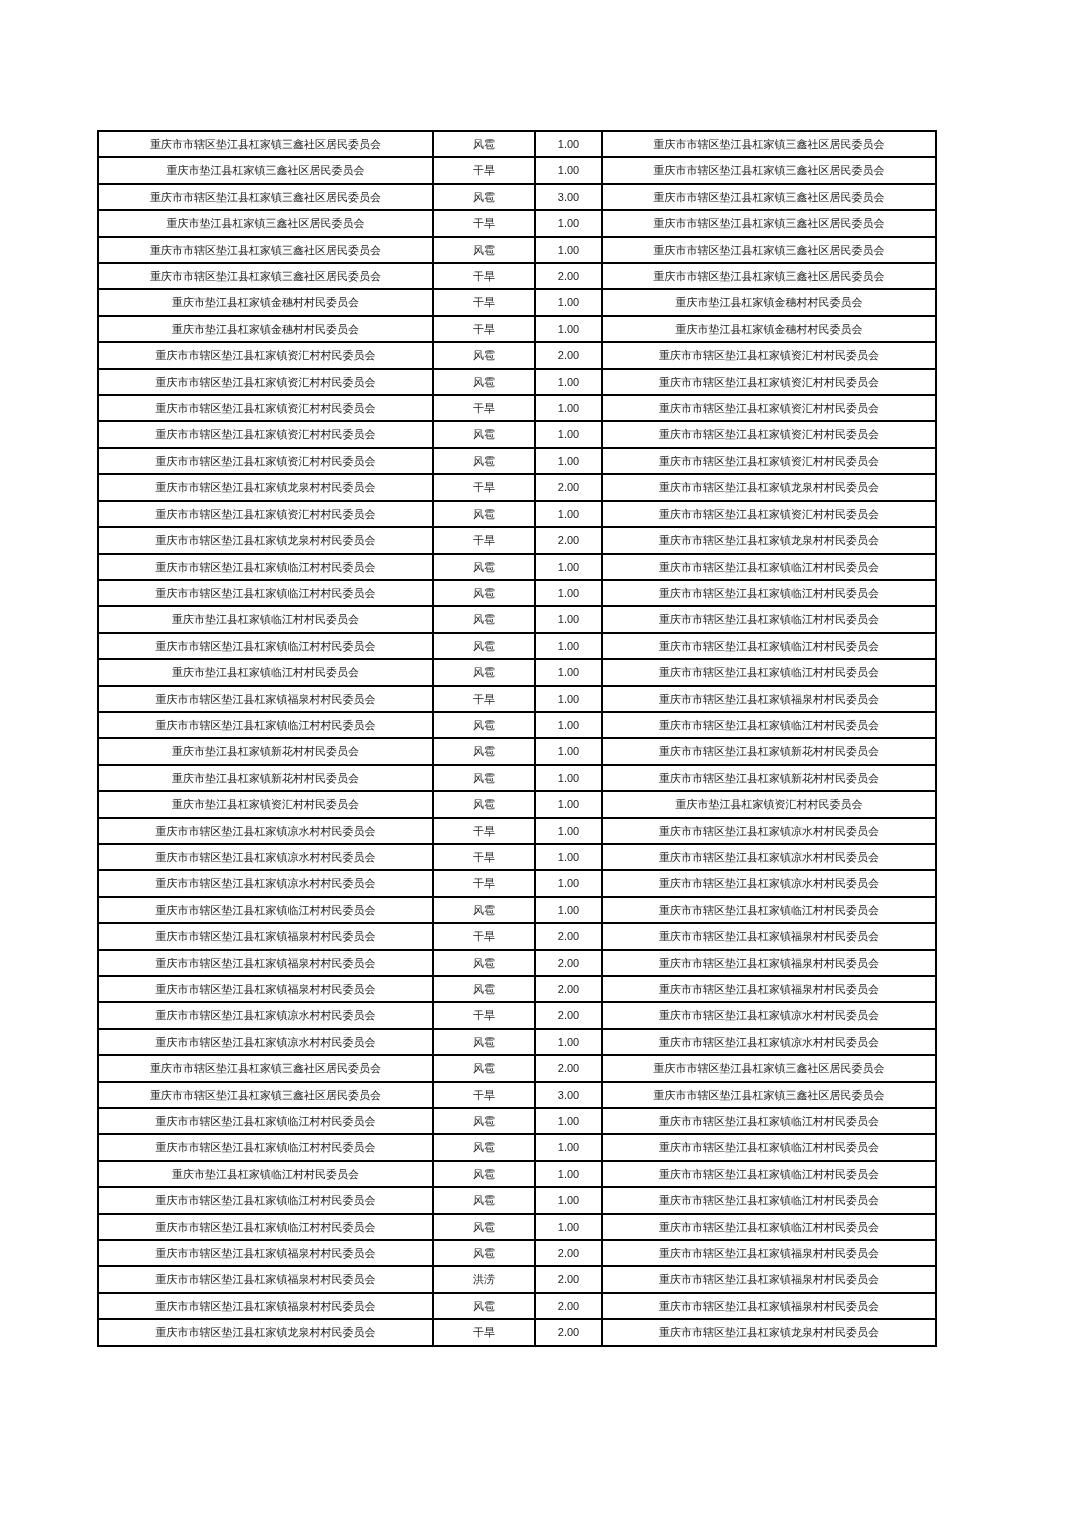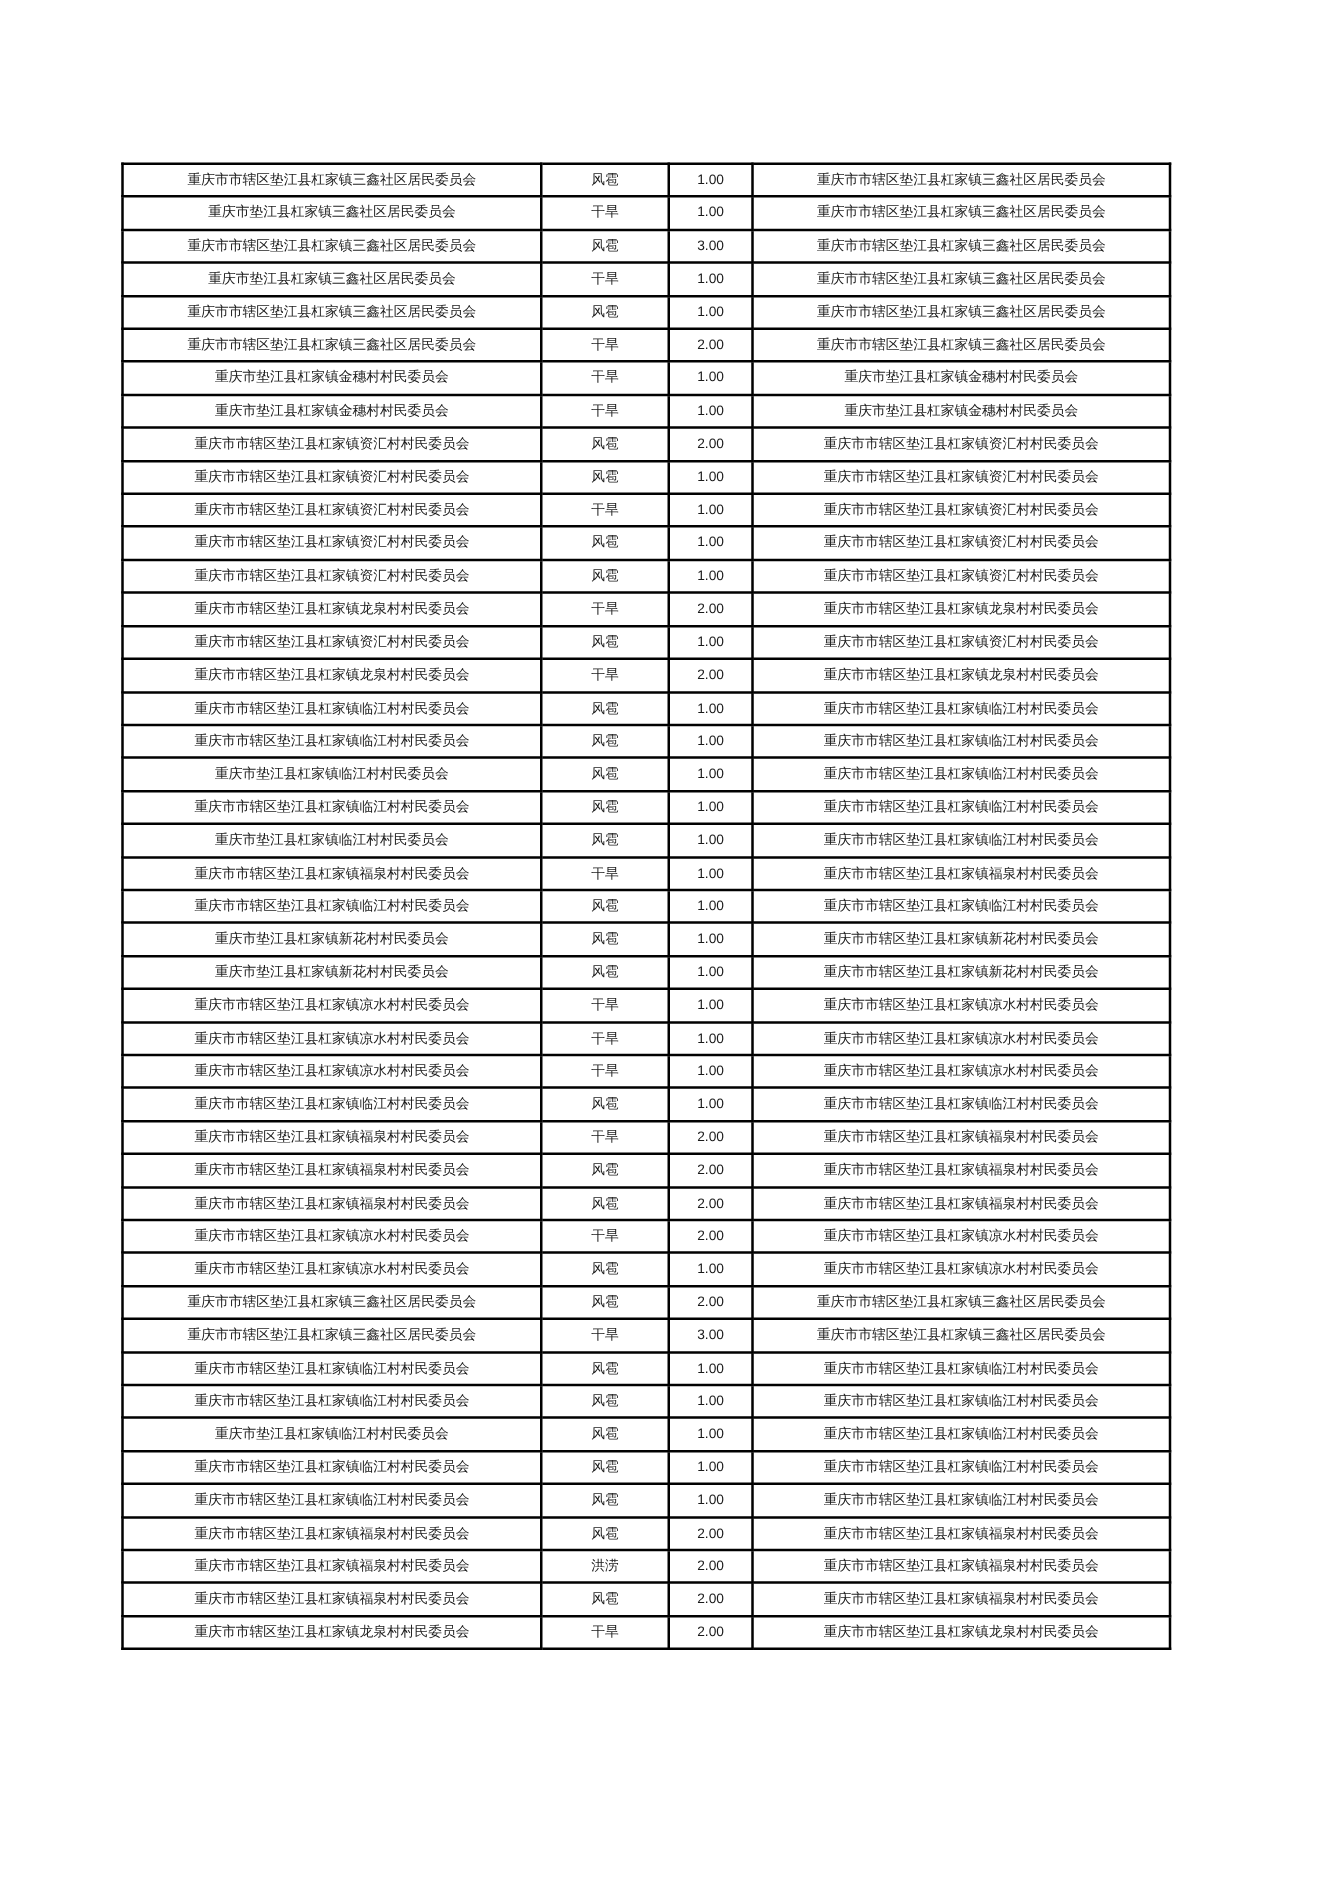--- a/index.html
+++ b/index.html
@@ -196,20 +196,26 @@
           <td>1.00</td>
           <td>重庆市市辖区垫江县杠家镇新花村村民委员会</td>
         </tr>
         <tr>
           <td>重庆市垫江县杠家镇新花村村民委员会</td>
           <td>风雹</td>
           <td>1.00</td>
           <td>重庆市市辖区垫江县杠家镇新花村村民委员会</td>
         </tr>
         <tr>
+          <td>重庆市垫江县杠家镇资汇村村民委员会</td>
+          <td>风雹</td>
+          <td>1.00</td>
+          <td>重庆市垫江县杠家镇资汇村村民委员会</td>
+        </tr>
+        <tr>
           <td>重庆市市辖区垫江县杠家镇凉水村村民委员会</td>
           <td>干旱</td>
           <td>1.00</td>
           <td>重庆市市辖区垫江县杠家镇凉水村村民委员会</td>
         </tr>
         <tr>
           <td>重庆市市辖区垫江县杠家镇凉水村村民委员会</td>
           <td>干旱</td>
           <td>1.00</td>
           <td>重庆市市辖区垫江县杠家镇凉水村村民委员会</td>

